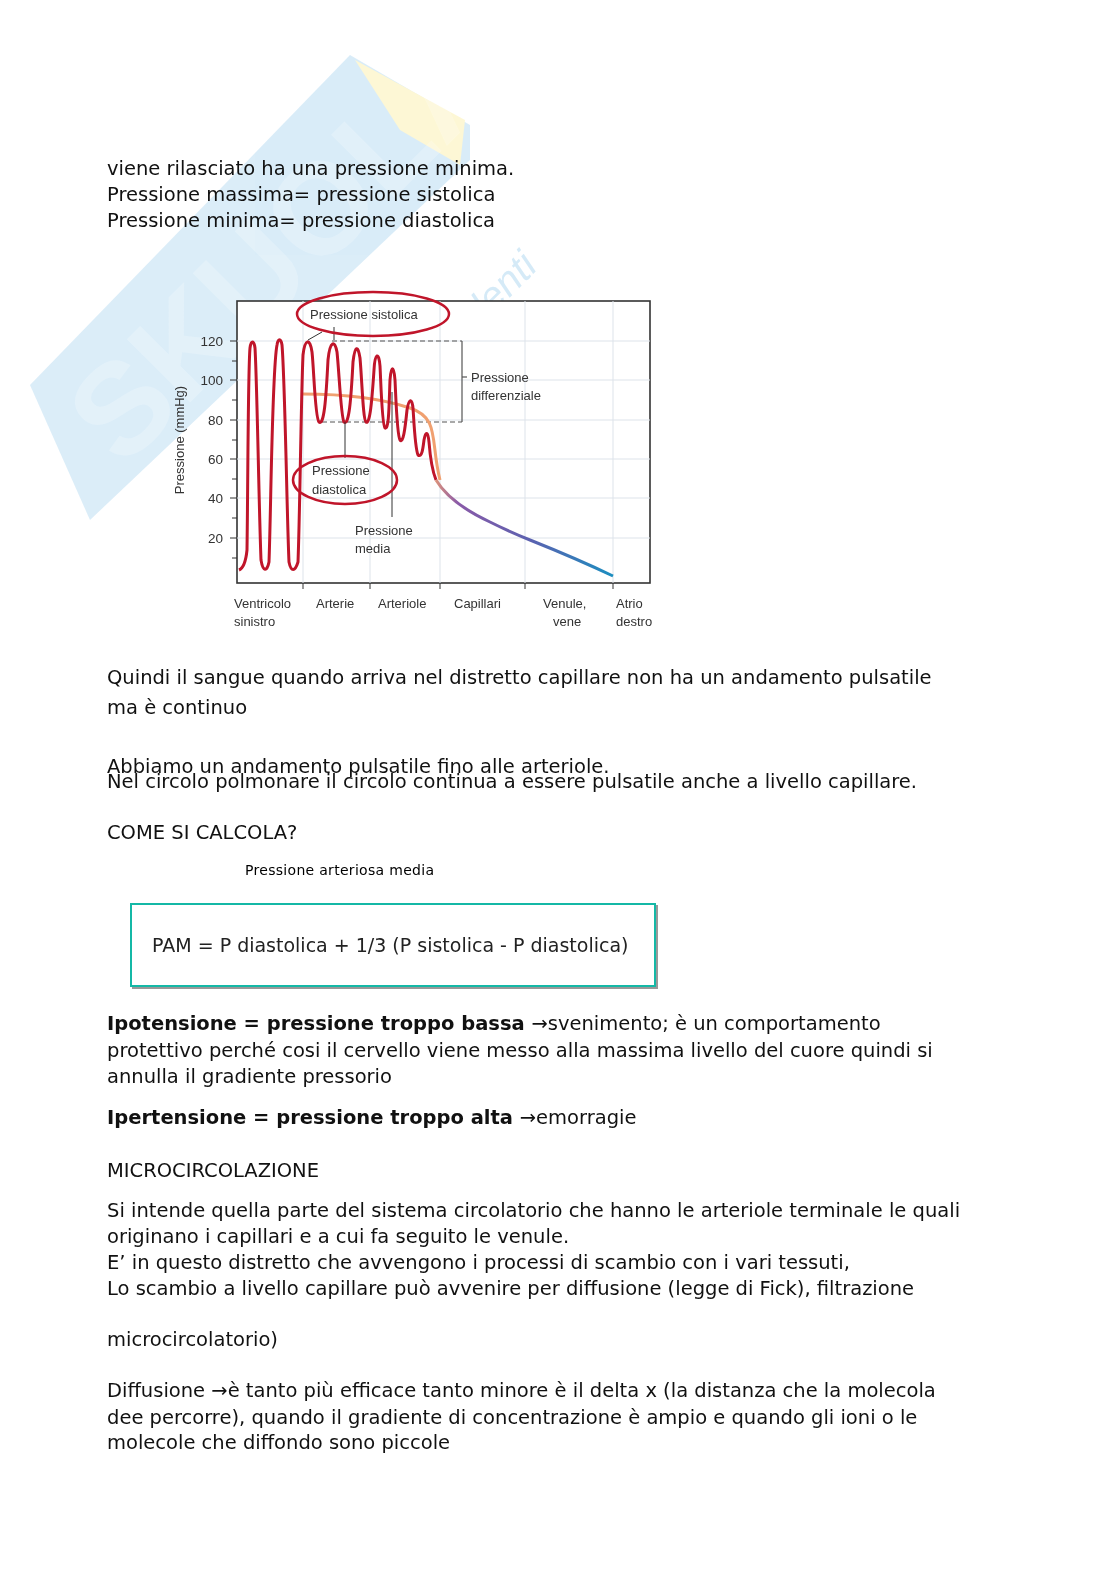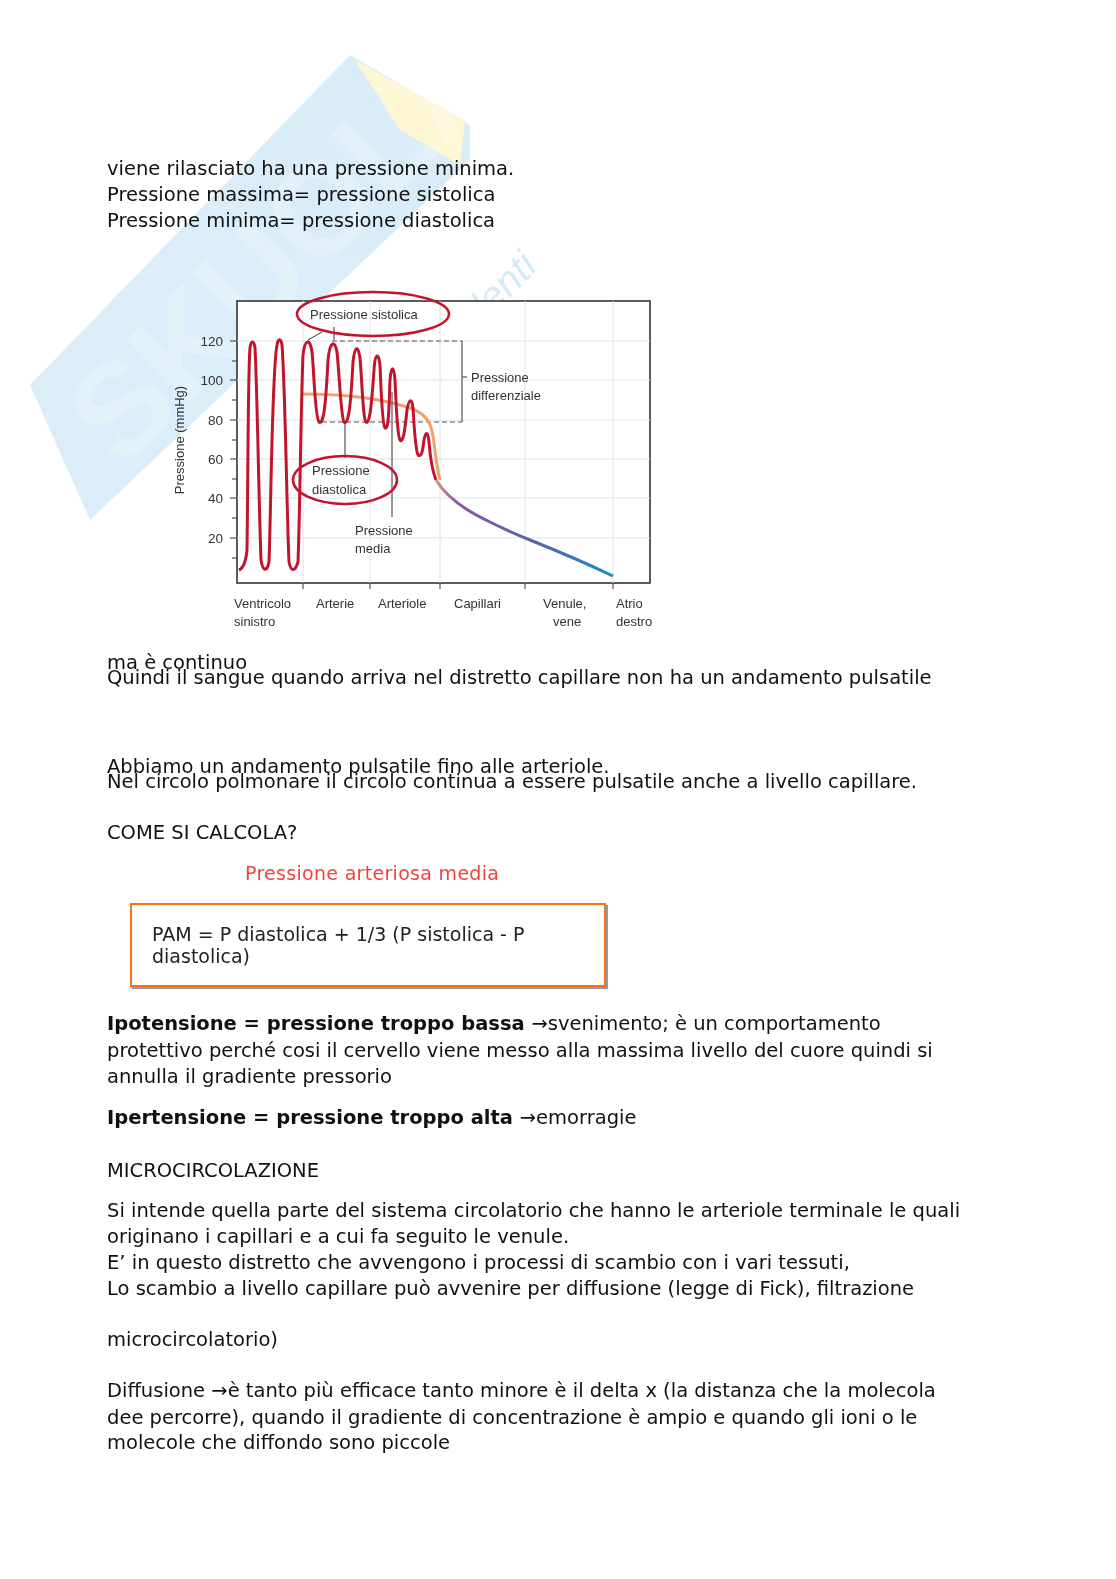--- a/index.html
+++ b/index.html
@@ -3,22 +3,22 @@
 <meta charset="utf-8">
 <style>
   html, body { margin: 0; padding: 0; background: #ffffff; }
   body { width: 1116px; height: 1579px; position: relative; overflow: hidden;
          font-family: "DejaVu Sans", sans-serif; color: #111; }
   .page { position: absolute; left: 0; top: 0; width: 1116px; height: 1579px; }
   .watermark { position: absolute; left: 0; top: 0; width: 1116px; height: 1579px; pointer-events: none; }
   .para { position: absolute; left: 107px; width: 900px; font-size: 19.5px; line-height: 26px; margin: 0; white-space: pre-wrap; }
   .para b { font-weight: bold; margin-top: 24px; }
   .chart { position: absolute; left: 160px; top: 280px; width: 520px; height: 360px; }
-  .formula-title { position: absolute; left: 245px; top: 862px; font-family: "DejaVu Sans", sans-serif; font-size: 19px; color: #ef4444; letter-spacing: 0.3px; }
-  .formula-box { position: absolute; left: 130px; top: 903px; width: 476px; height: 84px; border: 2px solid #f97316; box-sizing: border-box;
+  .formula-title { position: absolute; left: 245px; top: 862px; font-family: "DejaVu Sans", sans-serif; font-size: 14px; color: #000000; letter-spacing: 0.3px; }
+  .formula-box { position: absolute; left: 130px; top: 903px; width: 526px; height: 84px; border: 2px solid #14b8a6; box-sizing: border-box;
                  box-shadow: 2px 2px 0 #999; display: flex; align-items: center; padding-left: 20px; }
   .formula-text { font-family: "DejaVu Sans", sans-serif; font-size: 19px; color: #222; }
   svg text { font-family: "Liberation Sans", sans-serif; }
 </style>
 </head>
 <body>
 
 <div class="page">
 
   <svg class="watermark" viewBox="0 0 1116 1579">
@@ -144,21 +144,21 @@
     <text x="152" y="214" font-size="13" fill="#333">diastolica</text>
 
     <text x="195" y="255" font-size="13" fill="#333">Pressione</text>
     <text x="195" y="273" font-size="13" fill="#333">media</text>
 
     <text x="311" y="102" font-size="13" fill="#333">Pressione</text>
     <text x="311" y="120" font-size="13" fill="#333">differenziale</text>
   </svg>
 
   <p class="para" style="top:665px">Quindi il sangue quando arriva nel distretto capillare non ha un andamento pulsatile</p>
-  <p class="para" style="top:650px">ma è continuo</p>
+  <p class="para" style="top:695px">ma è continuo</p>
   <p class="para" style="top:754px">Abbiamo un andamento pulsatile fino alle arteriole.</p>
   <p class="para" style="top:769px">Nel circolo polmonare il circolo continua a essere pulsatile anche a livello capillare.</p>
   <p class="para" style="top:820px">COME SI CALCOLA?</p>
 
   <div class="formula-title">Pressione arteriosa media</div>
   <div class="formula-box">
     <span class="formula-text">PAM = P diastolica + 1/3 (P sistolica - P diastolica)</span>
   </div>
 
   <p class="para" style="top:1011px"><b>Ipotensione = pressione troppo bassa </b><span>→</span><span>svenimento; è un comportamento</span></p>

